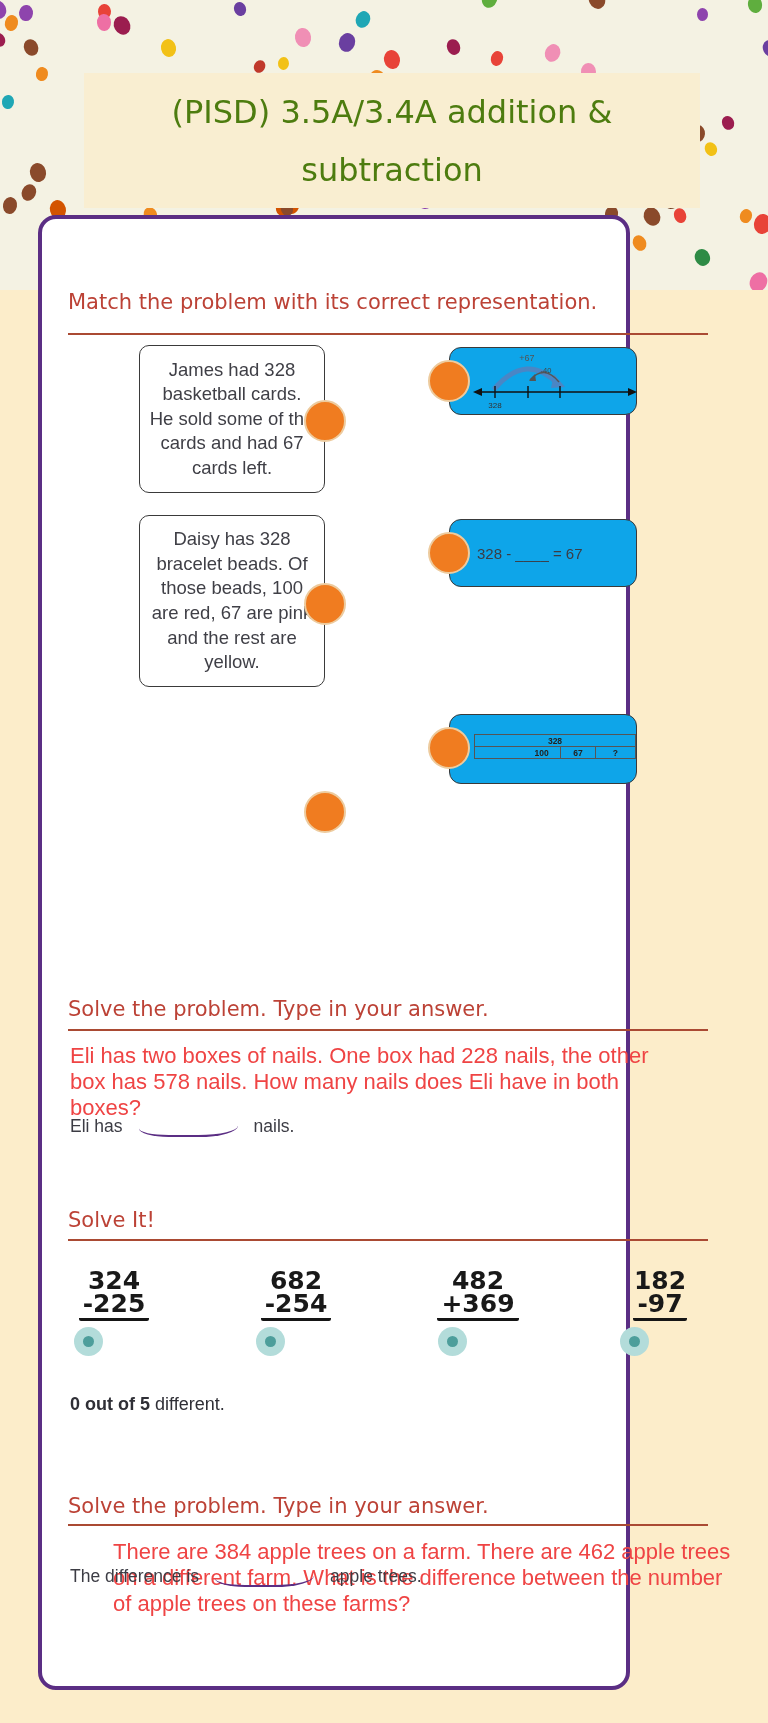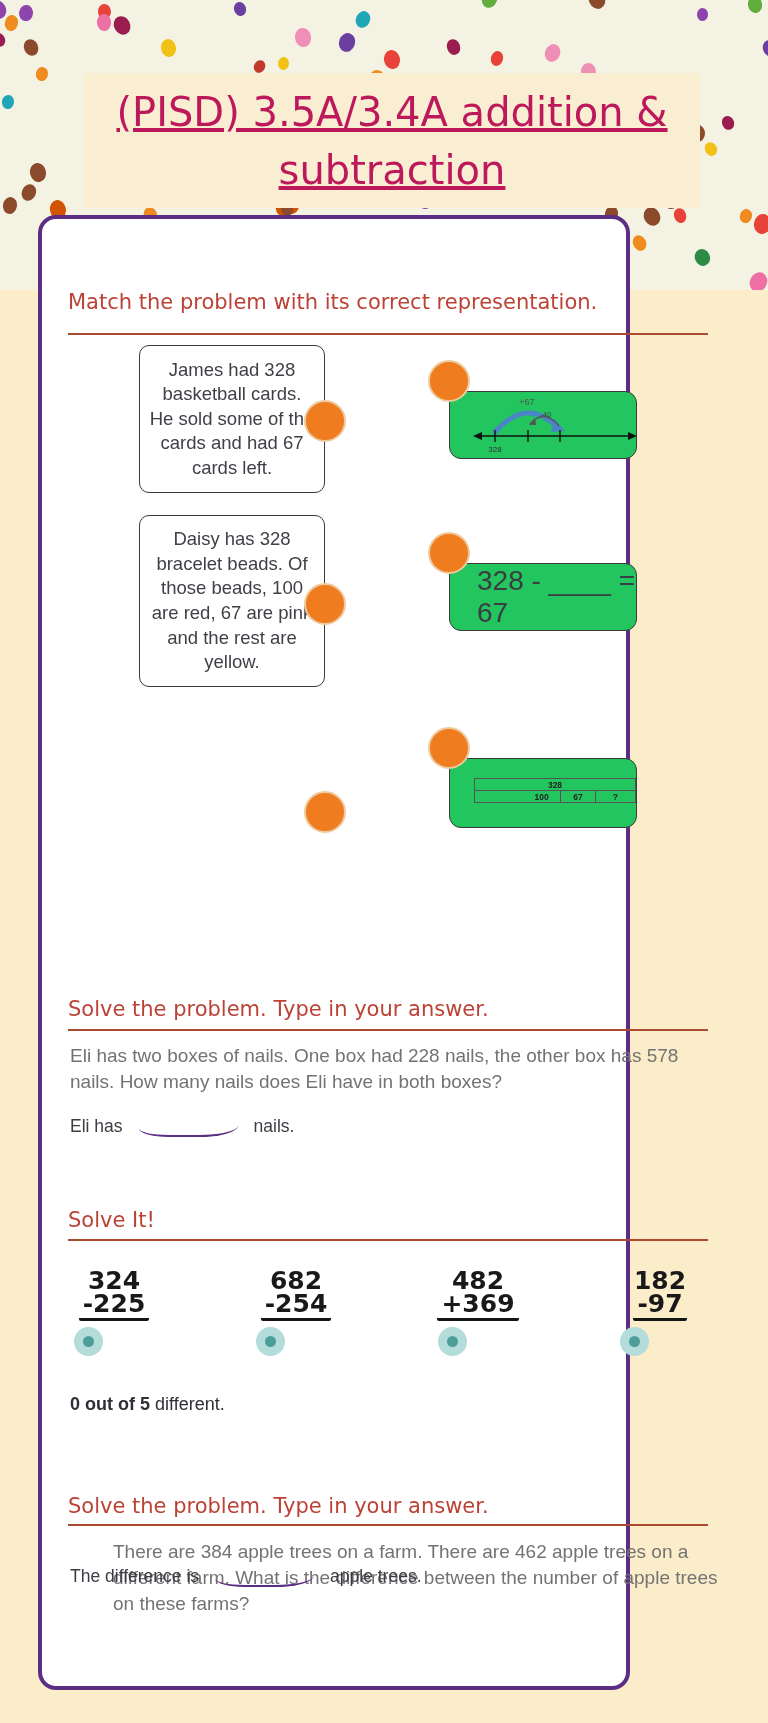--- a/index.html
+++ b/index.html
@@ -4,41 +4,41 @@
 <style>
   html,body{margin:0;padding:0;}
   .page{position:relative;width:768px;height:1723px;overflow:hidden;background:#fcedca;font-family:"Liberation Sans",sans-serif;}
 
   
   .confetti-band{position:absolute;left:0;top:0;width:768px;height:290px;background:#f4f2e3;overflow:hidden;z-index:0;}
   .confetti-dot{position:absolute;border-radius:50%;}
 
   
   .title-bar{position:absolute;left:84px;top:73px;width:616px;height:135px;background:#f9eed1;z-index:2;display:flex;flex-direction:column;justify-content:center;align-items:center;}
-  .title-line{font-family:cursive,"DejaVu Sans",sans-serif;font-size:40px;line-height:58px;color:#be185d;white-space:nowrap;text-decoration:underline;}
+  .title-line{font-family:cursive,"DejaVu Sans",sans-serif;font-size:32px;line-height:58px;color:#4d7c0f;white-space:nowrap;}
 
   
   .sheet{position:absolute;left:38px;top:215px;width:592px;height:1475px;background:#ffffff;border:4px solid #5b2e84;border-radius:18px;z-index:2;box-sizing:border-box;}
 
   .section-heading{position:absolute;left:26px;font-family:cursive,"DejaVu Sans",sans-serif;color:#bc4236;font-size:21px;line-height:30px;}
   .rule{position:absolute;left:26px;width:640px;height:1.5px;background:#aa4a33;}
 
   .match-text-card{position:absolute;background:#fff;border:1.3px solid #3a3a3a;border-radius:10px;display:flex;align-items:center;justify-content:center;box-sizing:border-box;padding:12px 9px;}
   .match-text{   text-align:center;font-size:18.5px;line-height:24.6px;color:#3f3f46;}
-  .repr-card{position:absolute;background:#22c55e;border:1.3px solid #3a3a3a;border-radius:12px;box-sizing:border-box;margin-top:44px;}
+  .repr-card{position:absolute;background:#0ea5e9;border:1.3px solid #3a3a3a;border-radius:12px;box-sizing:border-box;}
   .connector-dot{position:absolute;width:42px;height:42px;border-radius:50%;background:#f07c20;border:2px solid #edcb9e;box-sizing:border-box;z-index:5;cursor:pointer;}
 
   .numline-svg{position:absolute;left:20px;top:2px;width:170px;height:64px;}
-  .equation-card{display:flex;align-items:center;padding-left:27px;font-size:28px;color:#3c3c44;}
+  .equation-card{display:flex;align-items:center;padding-left:27px;font-size:15px;color:#3c3c44;}
 
   .strip-table{position:absolute;left:24px;top:19px;border-collapse:collapse;font-size:8.5px;font-weight:bold;color:#222;}
   .strip-table td{border:1px solid #555;text-align:center;height:11px;padding:0;}
   .strip-table .c1{width:46px;padding-left:48px;} .strip-table .c2{width:42px;} .strip-table .c3{width:52px;}
 
-  .para{position:absolute;left:28px;font-size:19px;line-height:26px;color:#737373;}
+  .para{position:absolute;left:28px;font-size:22px;line-height:26px;color:#ef4444;}
   .answer-row{position:absolute;left:28px;display:flex;align-items:flex-end;font-size:17.5px;color:#3c3c44;}
   .answer-input{width:95px;height:24px;margin:0 16px;border:none;outline:none;background:transparent;border-bottom:2px solid #5b2e84;border-radius:0 0 40% 30%;font-size:17px;color:#3c3c44;}
 
   .solve-row{position:absolute;left:20px;top:1050px;width:650px;display:flex;justify-content:space-between;}
   .solve-col{width:104px;display:flex;flex-direction:column;align-items:center;font-family:"DejaVu Sans",sans-serif;font-weight:800;font-size:25px;line-height:23px;color:#191919;}
   .solve-bottom{border-bottom:3.5px solid #151515;padding:0 4px 3px;border-radius:2px;}
   .answer-dot{align-self:flex-start;margin:6px 0 0 12px;width:29px;height:29px;border-radius:50%;background:#b3dcda;display:flex;align-items:center;justify-content:center;cursor:pointer;}
   .answer-dot-inner{width:11px;height:11px;border-radius:50%;background:#4d9e9b;}
 
   .completed{position:absolute;left:28px;top:1175px;font-size:18px;color:#2f2f36;}

